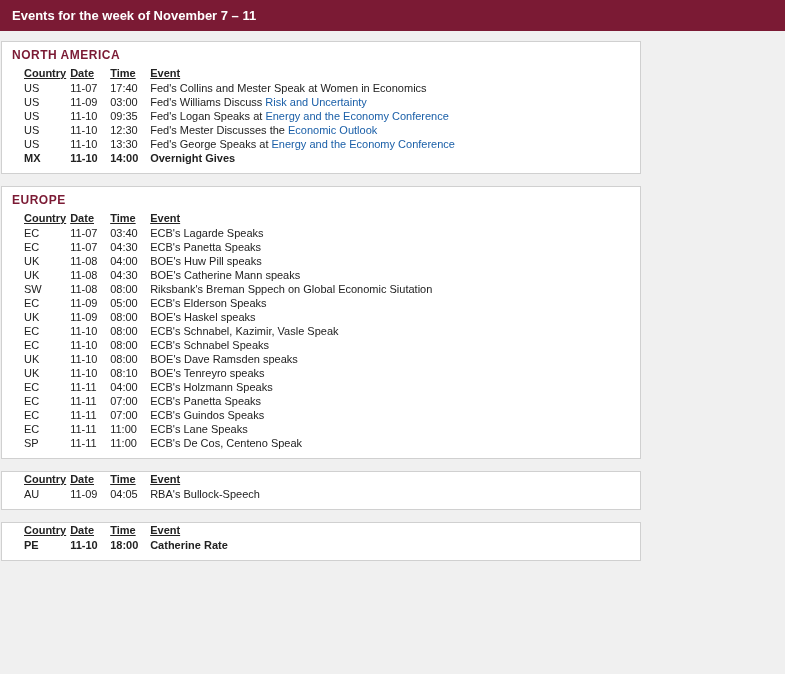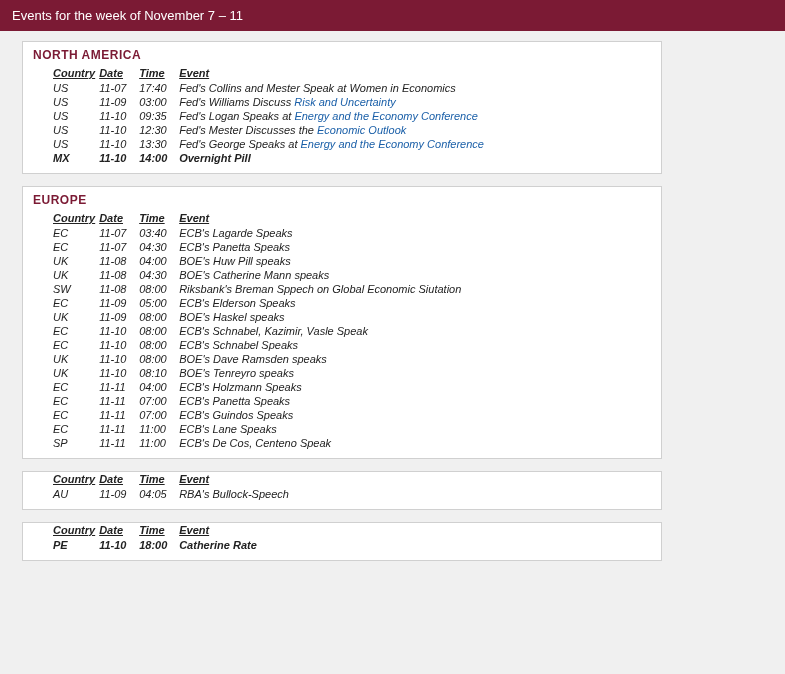--- a/index.html
+++ b/index.html
@@ -15,27 +15,27 @@
     .page-wrapper {
       width: 785px;
       background: #f0f0f0;
       padding: 0;
     }
 
     .header-bar {
       background: #7b1a34;
       color: #fff;
       font-size: 13px;
-      font-weight: normal;
+      font-weight: bold;
       padding: 8px 12px;
       width: 100%;
     }
 
     .main-content {
-      padding: 10px 22px;
+      padding: 10px 1px;
     }
 
     .region-section {
       background: #fff;
       border: 1px solid #d0d0d0;
       margin-bottom: 12px;
       width: 640px;
     }
 
     .region-title {
@@ -48,23 +48,22 @@
 
     .events-table {
       width: 100%;
       border-collapse: collapse;
       padding: 0 10px 8px 10px;
       display: block;
     }
 
     .events-table table {
       width: calc(100% - 20px);
-      margin: 0 20px;
+      margin: 0 12px;
       border-collapse: collapse;
-      font-style: italic;
     }
 
     .events-table table th {
       font-size: 11px;
       font-weight: bold;
       text-decoration: underline;
       text-align: left;
       padding: 1px 4px 2px 0;
       color: #222;
       white-space: nowrap;
@@ -159,21 +158,21 @@
               <tr>
                 <td class="country-val">US</td>
                 <td class="date-val">11-10</td>
                 <td class="time-val">13:30</td>
                 <td class="event-val">Fed's George Speaks at <span style="color: rgb(26, 95, 168);">Energy and the Economy Conference</span></td>
               </tr>
               <tr class="bold-row">
                 <td class="country-val">MX</td>
                 <td class="date-val">11-10</td>
                 <td class="time-bold">14:00</td>
-                <td class="event-val">Overnight Pill</td>
+                <td class="event-val">Overnight Gives</td>
               </tr>
             </tbody>
           </table>
         </div>
       </div>
       <div class="region-section">
         <div class="region-title">EUROPE</div>
         <div class="events-table">
           <table>
             <thead>

